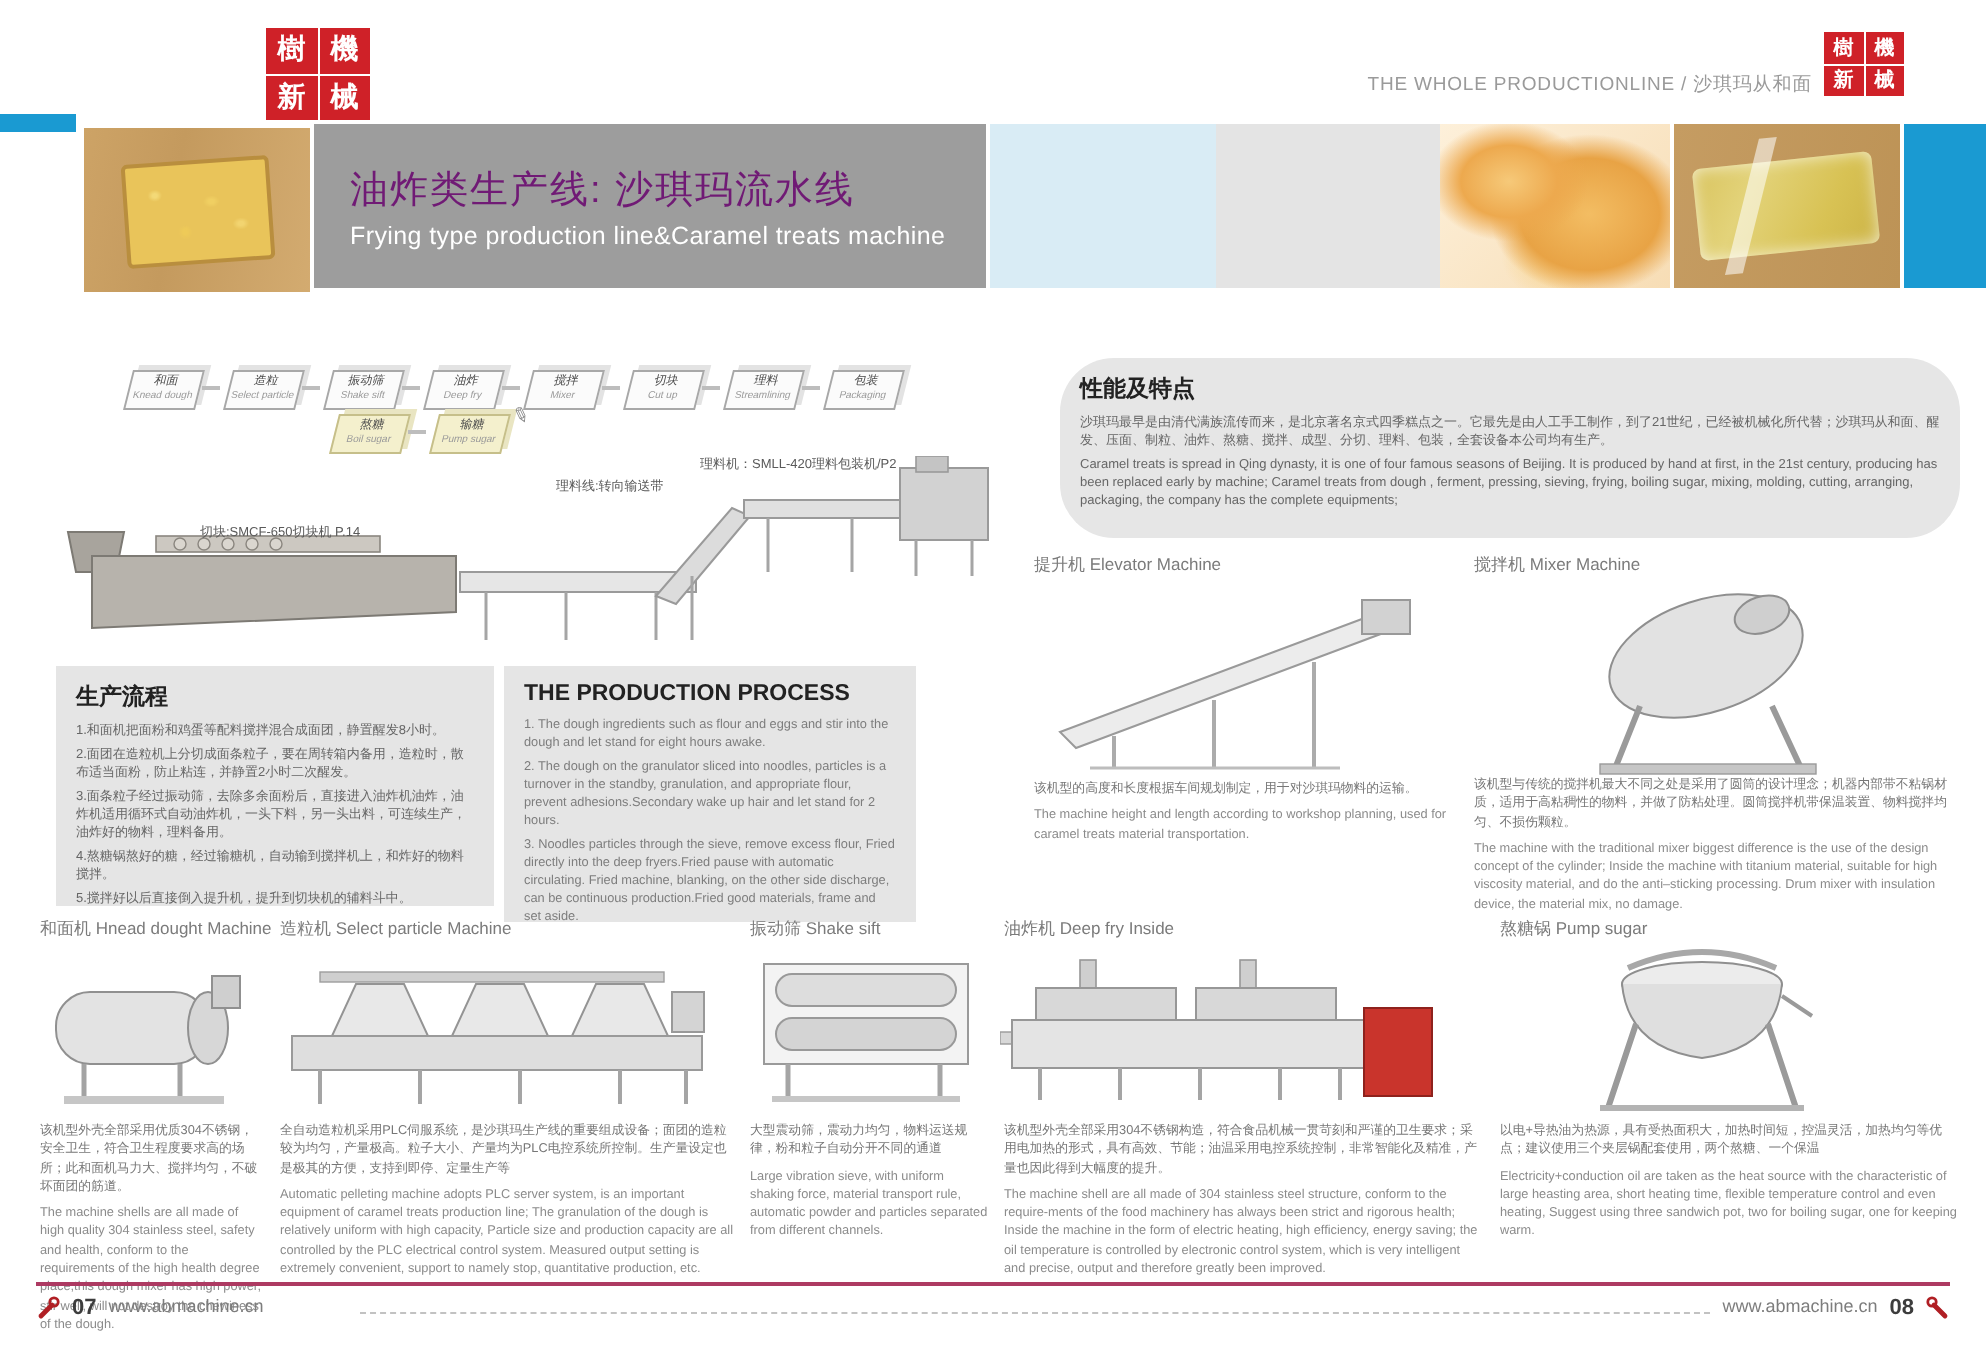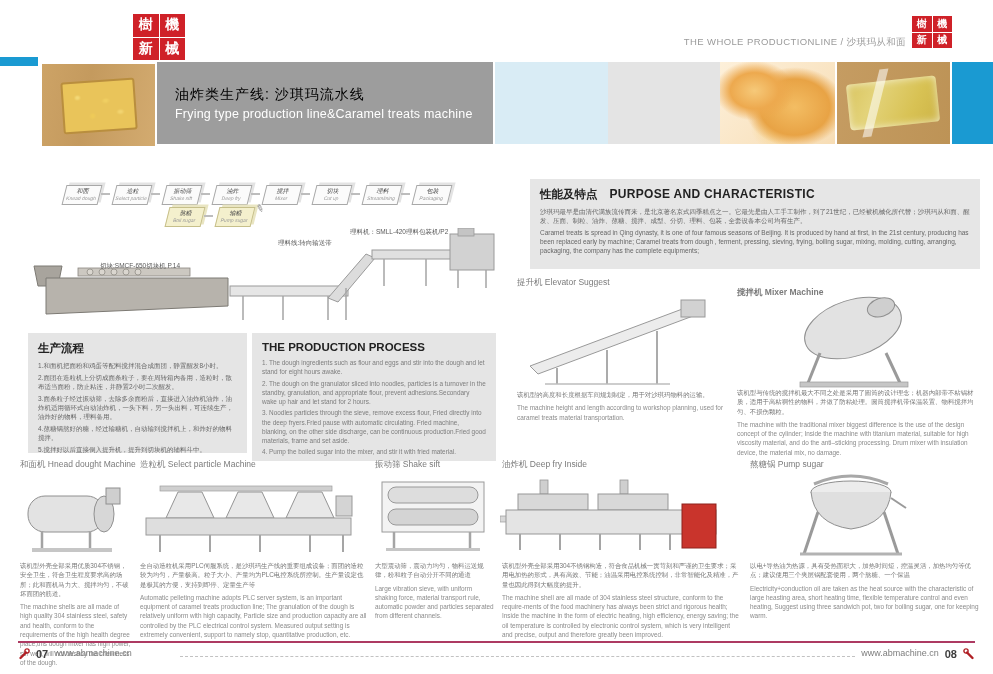--- a/index.html
+++ b/index.html
@@ -11,21 +11,21 @@
   .seal{display:grid;grid-template-columns:1fr 1fr;gap:1px;}
   .seal span{background:#cf2128;color:#fff;display:flex;align-items:center;justify-content:center;
              font-weight:bold;font-family:"DejaVu Serif","Liberation Serif",serif;}
   .seal.big{left:133px;top:14px;width:52px;height:46px;}
   .seal.big span{font-size:14px;}
   .seal.small{left:912px;top:16px;width:40px;height:32px;}
   .seal.small span{font-size:10px;}
   .tagline{font-size:9.5px;color:#9a9a9a;letter-spacing:.4px;white-space:nowrap;}
 
   
-  .banner-title-cn{font-size:14px;color:#000000;letter-spacing:1px;}
+  .banner-title-cn{font-size:19px;color:#701a75;letter-spacing:1px;}
   .banner-title-en{font-size:12.5px;color:#fff;margin-top:3px;letter-spacing:.2px;}
 
   
   .fbox{position:absolute;width:34px;height:18px;background:#fbfbfb;border:1px solid #a8a8a8;
         box-shadow:2.5px -2.5px 0 #e3e3e3;transform:skewX(-14deg);text-align:center;overflow:hidden;}
   .fbox .cn{display:block;font-size:6px;line-height:7px;color:#4a4a4a;margin-top:2px;}
   .fbox .en{display:block;font-size:5px;line-height:6px;color:#9a9a9a;}
   .fbox.sugar{background:#f4f0cd;border-color:#c6bf8a;box-shadow:2.5px -2.5px 0 #e9e5c2;}
   .dash{position:absolute;width:9px;border-top:2px solid #bdbdbd;}
   .flow-label{position:absolute;font-size:6.5px;color:#5a5a5a;white-space:nowrap;}
@@ -199,54 +199,53 @@
   <div class="graybox" style="left:28px;top:333px;width:219px;height:120px;">
     <h3>生产流程</h3>
     <p>1.和面机把面粉和鸡蛋等配料搅拌混合成面团，静置醒发8小时。</p>
     <p>2.面团在造粒机上分切成面条粒子，要在周转箱内备用，造粒时，散布适当面粉，防止粘连，并静置2小时二次醒发。</p>
     <p>3.面条粒子经过振动筛，去除多余面粉后，直接进入油炸机油炸，油炸机适用循环式自动油炸机，一头下料，另一头出料，可连续生产，油炸好的物料，理料备用。</p>
     <p>4.熬糖锅熬好的糖，经过输糖机，自动输到搅拌机上，和炸好的物料搅拌。</p>
     <p>5.搅拌好以后直接倒入提升机，提升到切块机的辅料斗中。</p>
 
   </div>
 
-  <div class="graybox en" style="left:252px;top:333px;width:244px;height:128px;">
+  <div class="graybox en" style="left:252px;top:333px;width:206px;height:128px;">
     <h3>THE PRODUCTION PROCESS</h3>
     <p>1. The dough ingredients such as flour and eggs and stir into the dough and let stand for eight hours awake.</p>
     <p>2. The dough on the granulator sliced into noodles, particles is a turnover in the standby, granulation, and appropriate flour, prevent adhesions.Secondary wake up hair and let stand for 2 hours.</p>
     <p>3. Noodles particles through the sieve, remove excess flour, Fried directly into the deep fryers.Fried pause with automatic circulating. Fried machine, blanking, on the other side discharge, can be continuous production.Fried good materials, frame and set aside.</p>
     <p>4. Pump the boiled sugar into the mixer, and stir it with fried material.</p>
     <p>5. After mixing directly into the elevator, ascend to the hopper of the cutting machine.</p>
 
   </div>
 
-  <div class="graybox" style="left:530px;top:179px;width:450px;height:90px;background:#e6e6e6;">
+  <div class="graybox" style="left:530px;top:179px;width:450px;height:90px;background:#e6e6e6;border-radius:27px;">
     <div class="purpose-title">
       <span class="cn">性能及特点</span>
-      <span class="en">PURPOSE AND CHARACTERISTIC</span>
     </div>
     <p class="purpose-body-cn">沙琪玛最早是由清代满族流传而来，是北京著名京式四季糕点之一。它最先是由人工手工制作，到了21世纪，已经被机械化所代替；沙琪玛从和面、醒发、压面、制粒、油炸、熬糖、搅拌、成型、分切、理料、包装，全套设备本公司均有生产。</p>
     <p class="purpose-body-en">Caramel treats is spread in Qing dynasty, it is one of four famous seasons of Beijing. It is produced by hand at first, in the 21st century, producing has been replaced early by machine; Caramel treats from dough , ferment, pressing, sieving, frying, boiling sugar, mixing, molding, cutting, arranging, packaging, the company has the complete equipments;</p>
   </div>
 
-  <div class="cap" style="left:517px;top:277px;">提升机 Elevator Suggest</div>
+  <div class="cap" style="left:517px;top:277px;">提升机 Elevator Machine</div>
   <svg class="abs" style="left:515px;top:288px;" width="210" height="100" viewBox="0 0 210 100">
     <polygon points="15,78 170,20 178,28 23,86" fill="#ececec" stroke="#9a9a9a" stroke-width="1"></polygon>
     <rect x="166" y="12" width="24" height="17" fill="#d2d2d2" stroke="#999" stroke-width="1"></rect>
     <line x1="42" y1="80" x2="42" y2="96" stroke="#ababab" stroke-width="2"></line>
     <line x1="92" y1="62" x2="92" y2="96" stroke="#ababab" stroke-width="2"></line>
     <line x1="142" y1="43" x2="142" y2="96" stroke="#ababab" stroke-width="2"></line>
     <line x1="30" y1="96" x2="155" y2="96" stroke="#bdbdbd" stroke-width="1.5"></line>
   </svg>
   <div class="desc" style="left:517px;top:390px;width:212px;">
     <p class="cn">该机型的高度和长度根据车间规划制定，用于对沙琪玛物料的运输。</p>
     <p class="en">The machine height and length according to workshop planning, used for caramel treats material transportation.</p>
   </div>
 
-  <div class="cap" style="left:737px;top:287px;font-weight:bold;">搅拌机 Mixer Machine</div>
+  <div class="cap" style="left:737px;top:277px;">搅拌机 Mixer Machine</div>
   <svg class="abs" style="left:778px;top:283px;" width="150" height="108" viewBox="0 0 150 108">
     <g transform="rotate(-18 75 45)">
       <ellipse cx="75" cy="45" rx="50" ry="28" fill="#e2e2e2" stroke="#8f8f8f" stroke-width="1"></ellipse>
       <ellipse cx="108" cy="34" rx="14" ry="9" fill="#cfcfcf" stroke="#8f8f8f" stroke-width="1"></ellipse>
     </g>
     <path d="M42 70 L30 100 M108 70 L122 100" stroke="#9a9a9a" stroke-width="3" fill="none"></path>
     <rect x="22" y="99" width="108" height="5" fill="#c6c6c6" stroke="#9a9a9a" stroke-width="0.7"></rect>
   </svg>
   <div class="desc" style="left:737px;top:388px;width:245px;">
     <p class="cn">该机型与传统的搅拌机最大不同之处是采用了圆筒的设计理念；机器内部带不粘锅材质，适用于高粘稠性的物料，并做了防粘处理。圆筒搅拌机带保温装置、物料搅拌均匀、不损伤颗粒。</p>

